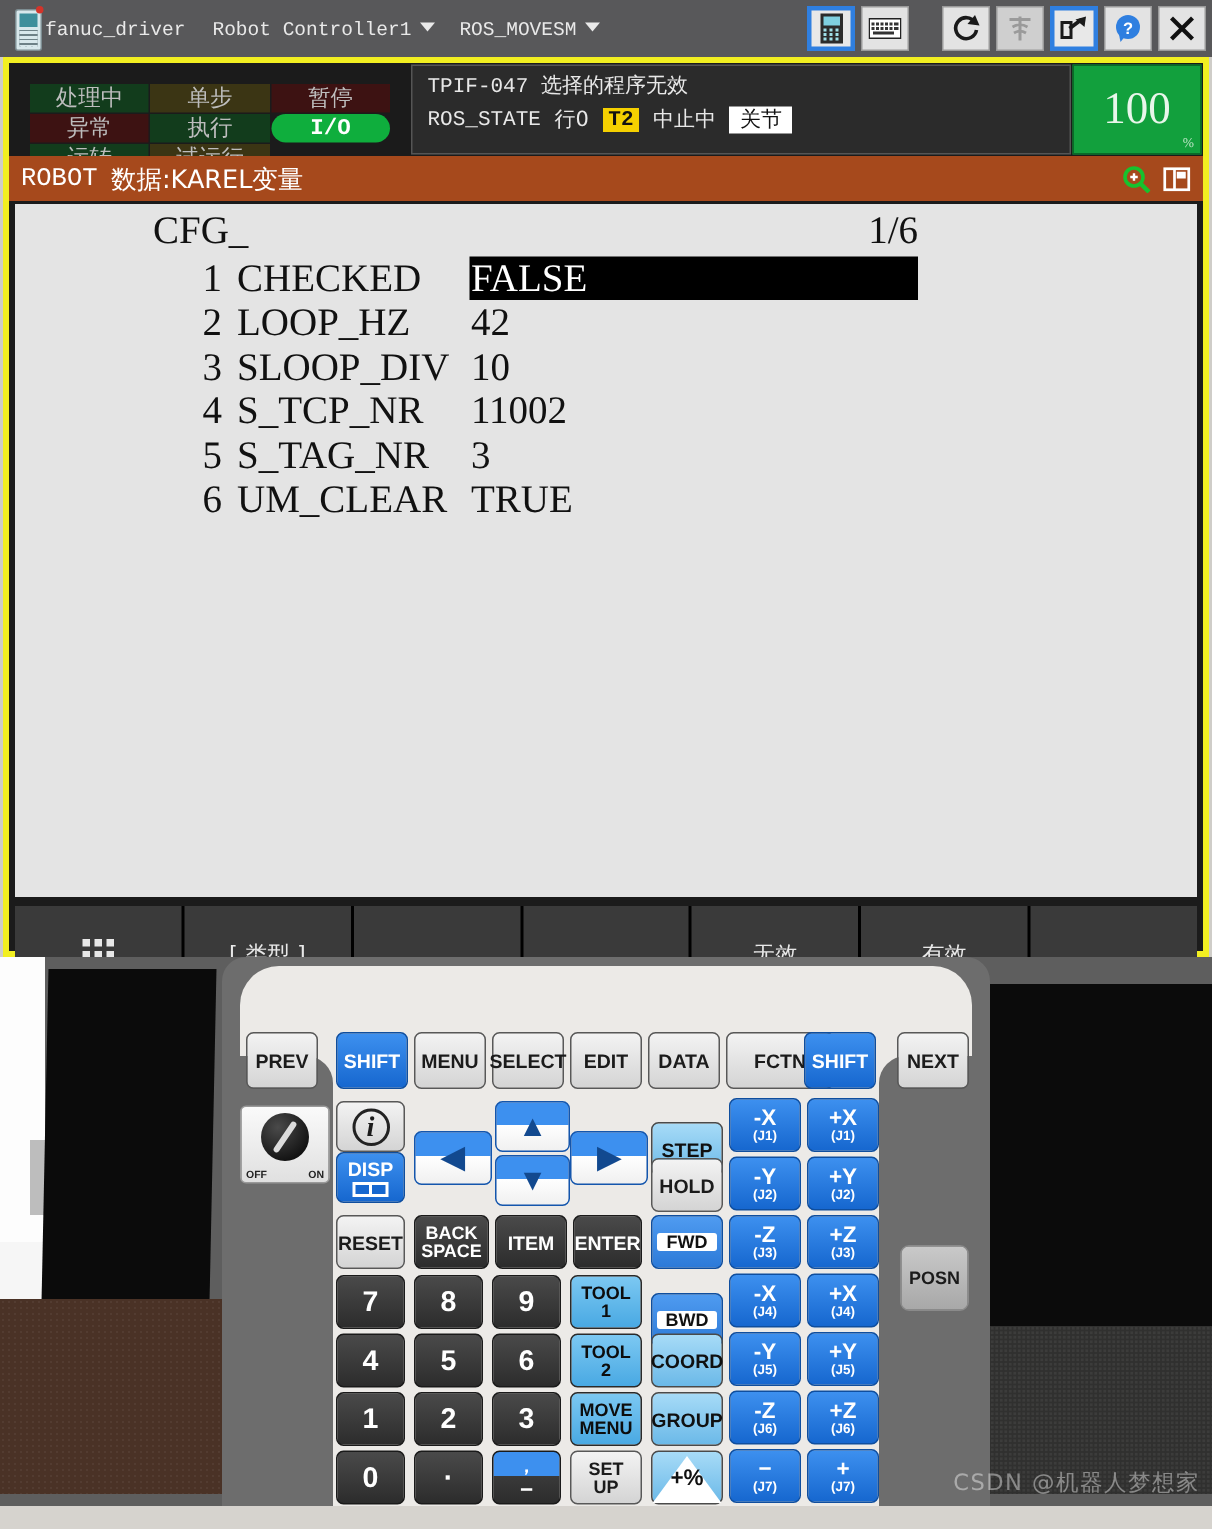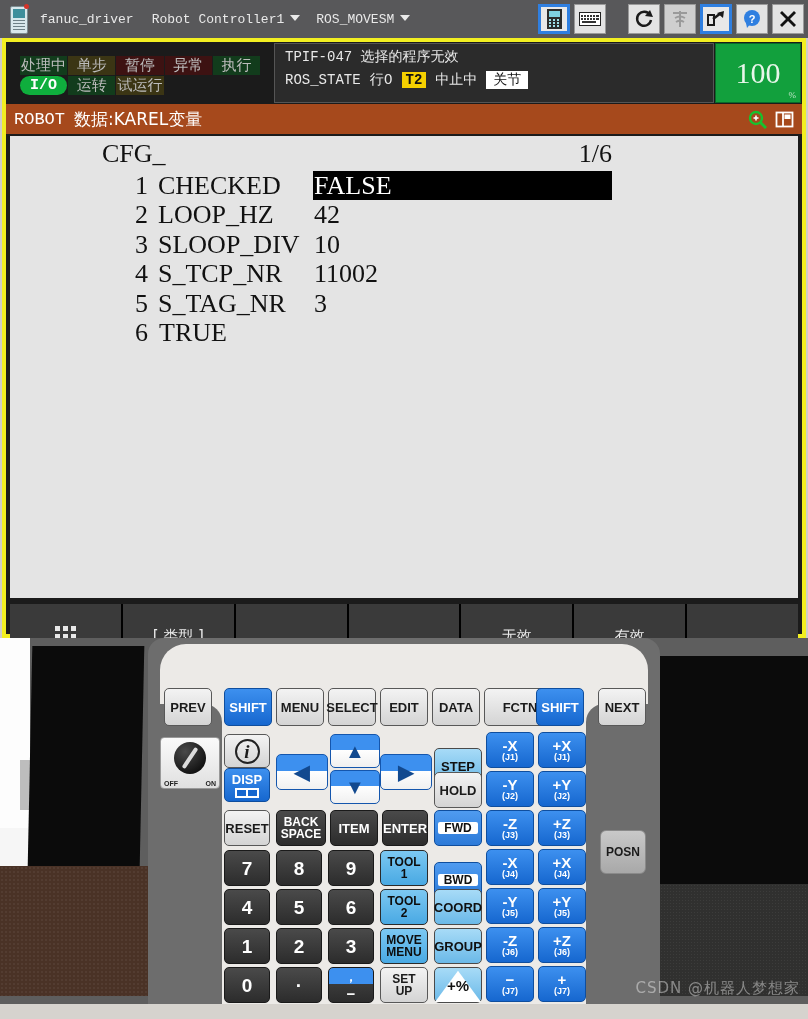--- a/index.html
+++ b/index.html
@@ -14,39 +14,39 @@
   #tp-glyph{ width:22px; height:30px; margin-left:8px; position:relative; }
   #tp-glyph .body{ position:absolute; left:2px; top:2px; width:18px; height:28px;
       background:#d8e8ec; border:1px solid #7d8d92; border-radius:2px;}
   #tp-glyph .screen{ position:absolute; left:5px; top:5px; width:12px; height:9px;
       background:#3e8f9c; }
   #tp-glyph .keys{ position:absolute; left:5px; top:16px; width:12px; height:11px;
       background:repeating-linear-gradient(to bottom,#6d8187 0 1px,#d8e8ec 1px 3px),
                  repeating-linear-gradient(to right,#6d8187 0 1px,transparent 1px 4px);}
   #tp-glyph .led{ position:absolute; right:1px; top:0px; width:5px;height:5px;border-radius:50%;background:#d3342a;}
   .tb-text{ color:#e9e9e9; font-family:"Liberation Mono", monospace; font-size:13px; white-space:nowrap; }
-  #app-name{ margin-left:10px; }
+  #app-name{ }
   #ctrl-name{ margin-left:18px; }
   #prog-name{ margin-left:16px; }
   .caret{ display:inline-block; width:0;height:0;border-left:5px solid transparent;
       border-right:5px solid transparent;border-top:6px solid #e9e9e9; margin-left:6px; vertical-align:2px;}
   #tb-right{ position:absolute; right:0; top:0; height:38px; display:flex; align-items:center; }
   .tbtn{ width:32px;height:30px;margin-right:4px; background:#e3e3e3; border:1px solid #9a9a9a;
      display:flex;align-items:center;justify-content:center; }
   .tbtn.sel{ border:3px solid #2f7fe0; background:#e8e8e8; }
   .tbtn.dis{ background:#cfcfcf; }
   .tbsep{ width:18px; }
 
   
   #pendant{
     position:absolute; left:2px; top:38px; width:804px; height:600px;
     border:4px solid #f2ef21; background:#1b1b1b;
   }
   #status{ position:absolute; left:0; top:0; width:796px; height:62px; background:#1b1b1b; display:flex; }
-  #statgrid{ width:268px; height:62px; display:grid; grid-template-columns:repeat(5,1fr); grid-template-rows:1fr 1fr; gap:1px; padding:14px;}
+  #statgrid{ width:268px; height:62px; display:grid; grid-template-columns:repeat(3,1fr); grid-template-rows:1fr 1fr; gap:1px; padding:14px;}
   .sq{ display:flex;align-items:center;justify-content:center; font-size:15px; color:#bdbdbd;
       font-family:"DejaVu Sans", sans-serif; }
   .sq.dg{ background:#123c1c; }
   .sq.dy{ background:#3b3514; }
   .sq.dr{ background:#3d1212; }
   .sq.on{ background:#0fae3d; color:#ffffff; font-family:"Liberation Mono",monospace; font-weight:bold;border-radius:10px;}
   #msgbox{ flex:1; margin:1px 0; background:#2b2b2b; border:1px solid #555; padding:4px 10px;
      color:#e8e8e8; font-family:"DejaVu Sans", sans-serif; font-size:14px; }
   #msg1{ font-family:"Liberation Mono",monospace; font-size:14px; margin-bottom:5px; }
   #msg2{ display:flex; align-items:center; gap:9px; font-size:14px;}
@@ -305,20 +305,21 @@
       <span class="nm">S_TCP_NR</span>
       <span class="vl">11002</span>
     </div>
     <div class="row">
       <span class="idx">5</span>
       <span class="nm">S_TAG_NR</span>
       <span class="vl">3</span>
     </div>
     <div class="row">
       <span class="idx">6</span>
+      <span class="nm">UM_CLEAR</span>
       <span class="vl">TRUE</span>
     </div>
   </div>
 
   <div id="softkeys">
     <div class="sk">
       <span class="dots">
           <i></i>
           <i></i>
           <i></i>

